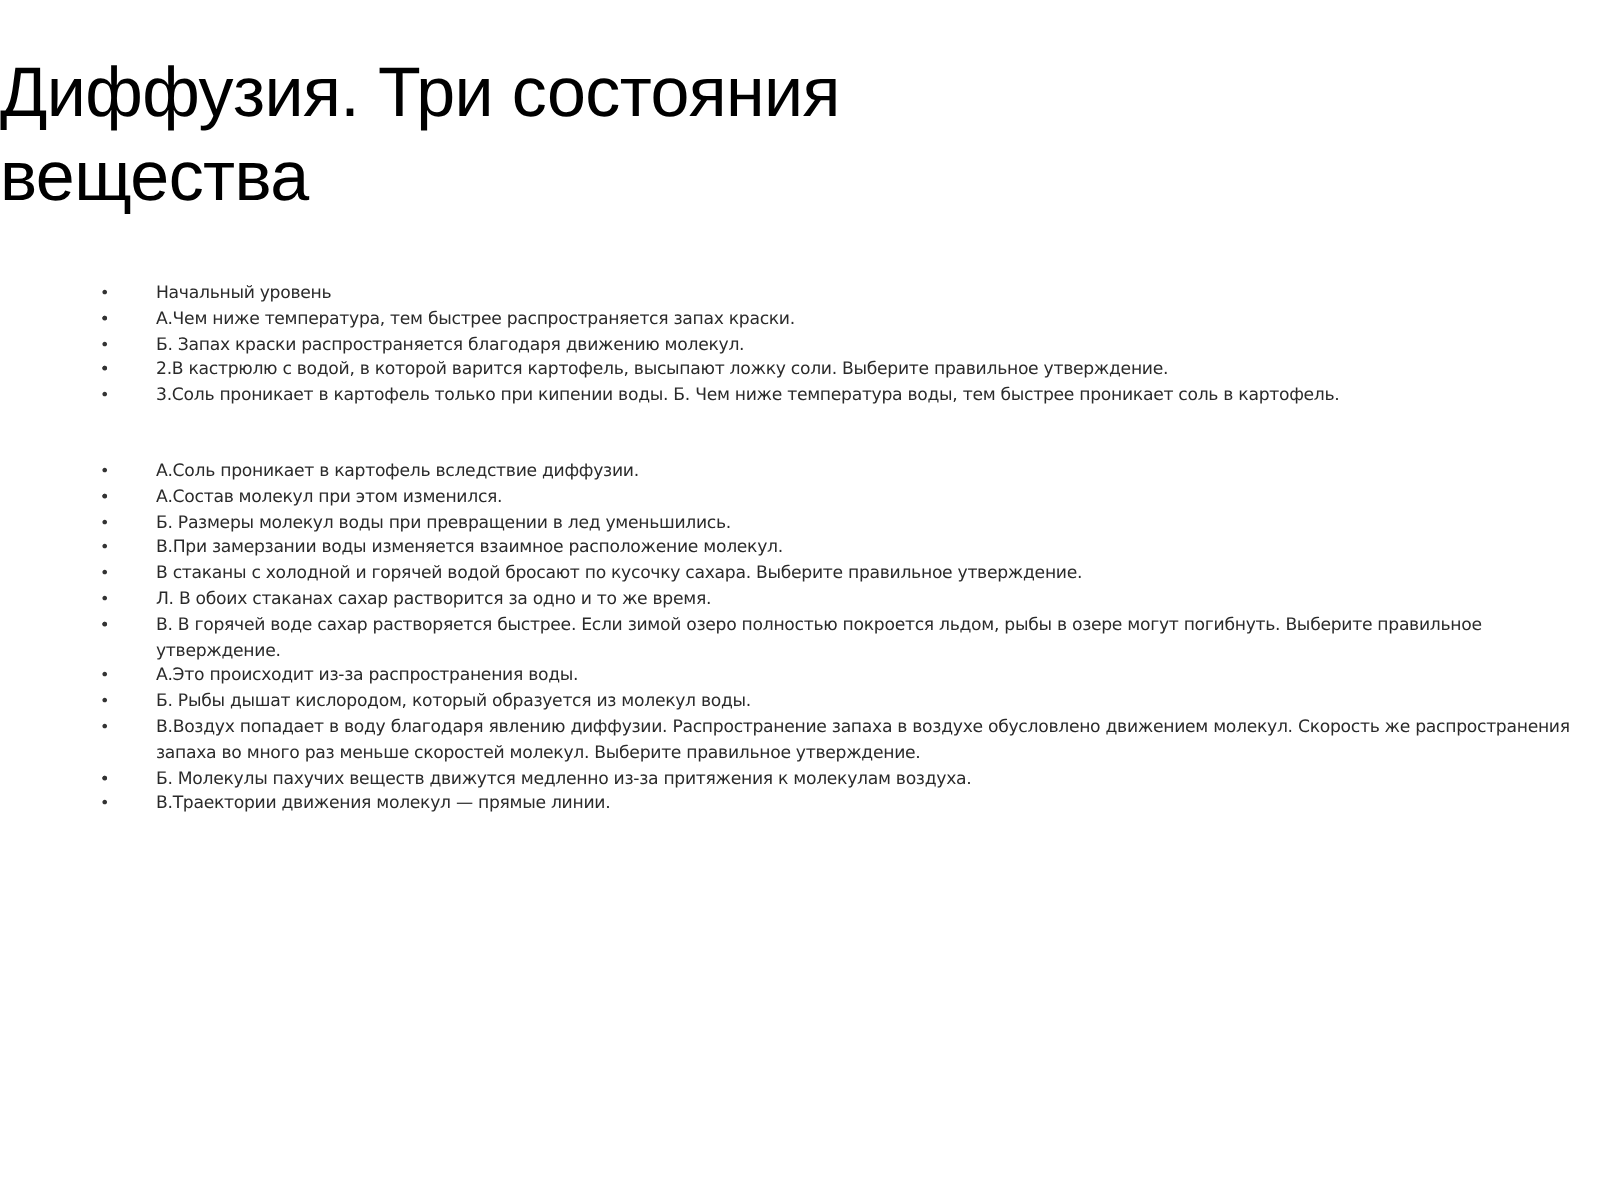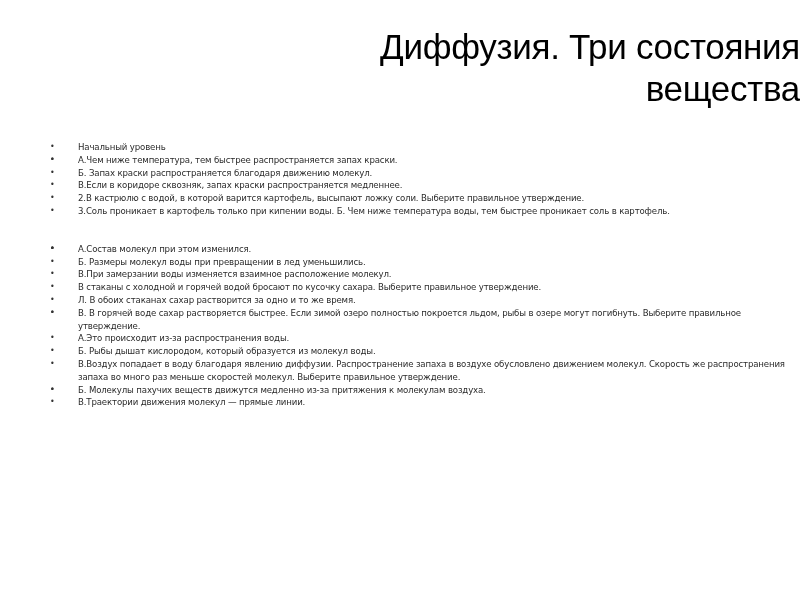--- a/index.html
+++ b/index.html
@@ -2,21 +2,21 @@
 <html><head>
   <meta charset="utf-8">
   <style>
     html, body { margin: 0; padding: 0; }
     body {
       width: 800px; height: 600px; background: #ffffff; position: relative;
       overflow: hidden; color: #000;
     }
     .title {
       position: absolute; left: 0; top: 26px; width: 800px;
-      text-align: right;
+      text-align: left;
       font-family: "Liberation Sans", sans-serif;
       font-size: 35px; line-height: 42px; color: #000;
       letter-spacing: -0.3px;
     }
     .content {
       position: absolute; left: 46px; top: 141px; width: 740px;
       font-family: "DejaVu Sans", sans-serif;
       font-size: 8.6px; line-height: 12.8px; color: #2a2a2a;
       letter-spacing: -0.15px;
     }
@@ -35,27 +35,27 @@
   <div>Диффузия. Три состояния</div>
   <div>вещества</div>
 </div>
 
 <div class="content">
   <ul>
     <li><span class="bullet">•</span><span>Начальный уровень</span></li>
     <li><span class="bullet">•</span></li>
     <li><span class="bullet">•</span><span>А.Чем ниже температура, тем быстрее распространяется запах краски.</span></li>
     <li><span class="bullet">•</span><span>Б. Запах краски распространяется благодаря движению молекул.</span></li>
-    <li><span class="bullet">•</span><span>В.Если в коридоре сквозняк, запах краски распространяется медленнее.</span></li>
+    <li><span class="bullet">•</span></li>
     <li><span class="bullet">•</span><span>2.В кастрюлю с водой, в которой варится картофель, высыпают ложку соли. Выберите правильное утверждение.</span></li>
     <li><span class="bullet">•</span><span>3.Соль проникает в картофель только при кипении воды. Б. Чем ниже температура воды, тем быстрее проникает соль в картофель.</span></li>
   </ul>
   <div class="gap"></div>
   <ul>
-    <li><span class="bullet">•</span></li>
+    <li><span class="bullet">•</span><span>А.Соль проникает в картофель вследствие диффузии.</span></li>
     <li><span class="bullet">•</span></li>
     <li><span class="bullet">•</span><span>А.Состав молекул при этом изменился.</span></li>
     <li><span class="bullet">•</span><span>Б. Размеры молекул воды при превращении в лед уменьшились.</span></li>
     <li><span class="bullet">•</span><span>В.При замерзании воды изменяется взаимное расположение молекул.</span></li>
     <li><span class="bullet">•</span><span>В стаканы с холодной и горячей водой бросают по кусочку сахара. Выберите правильное утверждение.</span></li>
     <li><span class="bullet">•</span><span>Л. В обоих стаканах сахар растворится за одно и то же время.</span></li>
     <li><span class="bullet">•</span></li>
     <li><span class="bullet">•</span><span>В. В горячей воде сахар растворяется быстрее. Если зимой озеро полностью покроется льдом, рыбы в озере могут погибнуть. Выберите правильное утверждение.</span></li>
     <li><span class="bullet">•</span><span>А.Это происходит из-за распространения воды.</span></li>
     <li><span class="bullet">•</span><span>Б. Рыбы дышат кислородом, который образуется из молекул воды.</span></li>

